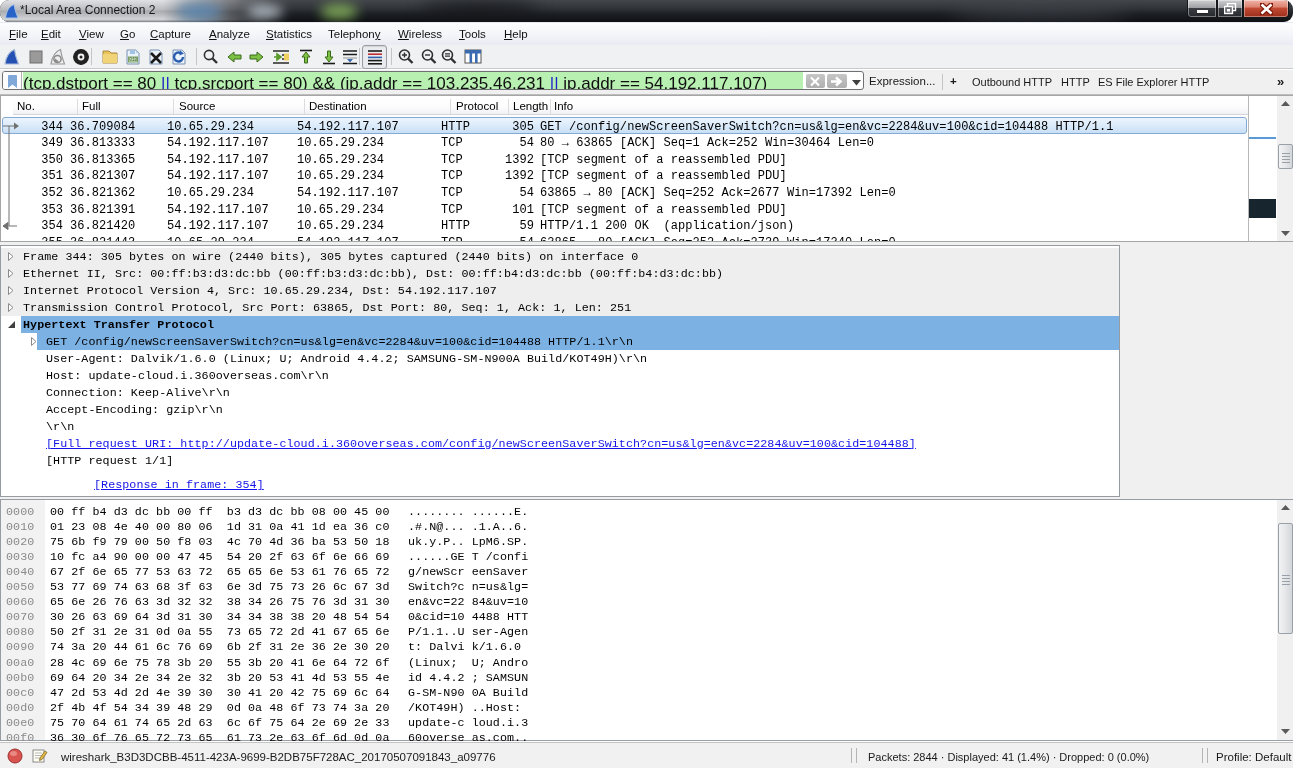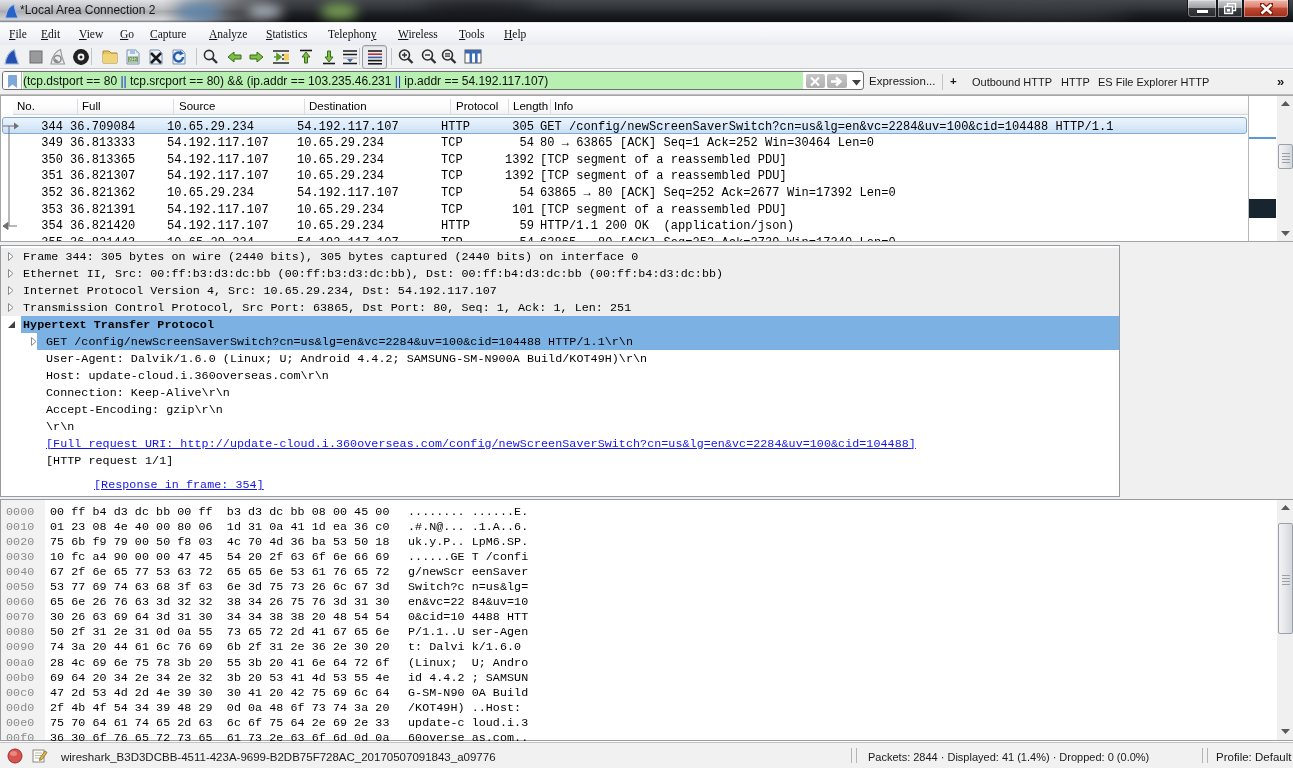--- a/index.html
+++ b/index.html
@@ -6,56 +6,56 @@
 html,body { width:1293px; height:768px; overflow:hidden; background:#fff;
   font-family:"Liberation Sans", sans-serif; }
 #win { position:absolute; left:0; top:0; width:1293px; height:768px; }
 .abs { position:absolute; }
 .mono { font-family:"Liberation Mono", monospace; }
 .mono, .mono * { letter-spacing:0.005em; }
 
 
 #titlebar { left:0; top:0; width:1293px; height:22px;
   background:linear-gradient(180deg,#43464b 0%,#2f3237 40%,#1d2025 62%,#0e1013 100%);
-  overflow:hidden; }
+  overflow:hidden;border-radius:9px; }
 #silver { position:absolute; left:0; top:0; width:280px; height:22px;
   background:linear-gradient(180deg,#e0e1e4 0%,#bcbec2 42%,#aaacb0 52%,#d2d4d7 88%,#808286 100%);
   -webkit-mask-image:linear-gradient(90deg,#000 0%,#000 58%,transparent 97%); }
 #titlebar .blob { position:absolute; filter:blur(6px); border-radius:50%; }
 #title-text { position:absolute; left:20px; top:3px; color:#16181a; font-size:12px; }
 .winbtn { position:absolute; top:0; height:18px; border:1px solid #14161a;
   border-top:none; box-shadow:inset 0 0 0 1px rgba(255,255,255,.38); }
 #btn-min { left:1187px; width:30px; border-radius:0 0 0 4px;
   background:linear-gradient(180deg,#cfd0d2 0%,#9fa1a4 45%,#3a3d42 50%,#26282c 100%); }
 #btn-max { left:1217px; width:26px;
   background:linear-gradient(180deg,#cfd0d2 0%,#9fa1a4 45%,#3a3d42 50%,#26282c 100%); }
 #btn-close { left:1243px; width:46px; border-radius:0 0 4px 0;
   background:linear-gradient(180deg,#f0b6aa 0%,#dd8472 40%,#c04a33 50%,#9c2d1a 100%); }
 
 
 #menubar { left:0; top:22px; width:1293px; height:23px;
   background:linear-gradient(180deg,#fdfdfe 0%,#f4f5f9 55%,#e9ebf3 100%);
-  border-top:1px solid #e4e9f2; font-size:11.5px; color:#111;font-family:Liberation Serif, serif; }
+  border-top:1px solid #e4e9f2; font-size:11.5px; color:#111; }
 .mi { position:absolute; top:5px; }
 .mi u { text-decoration:underline; }
 
 
 #toolbar { left:0; top:45px; width:1293px; height:24px;
   background:#f0f1f3; border-bottom:1px solid #c9cace; }
 .tsep { position:absolute; top:3px; width:1px; height:17px; background:#c4c5c9; }
 
 
 #filterbar { left:0; top:70px; width:1293px; height:25px; background:#f0f0f0;
   border-bottom:1px solid #bdbdbd; }
 #filter-field { position:absolute; left:2px; top:1px; width:862px; height:19px;
   border:1px solid #6f7074; border-radius:3px; background:#fff; overflow:hidden; }
 #filter-green { position:absolute; left:20px; top:0; width:780px; height:19px; background:#b7f0b0; }
 #bm-btn { position:absolute; left:0; top:0; width:19px; height:17px; background:#fcfcfc;
   border-right:1px solid #b0b0b0; }
-#filter-text { position:absolute; left:20px; top:2px; font-size:12px; color:#101010; }
+#filter-text { position:absolute; left:20px; top:2px; font-size:17px; color:#101010; }
 .fgraybtn { position:absolute; top:2px; height:14px; border-radius:2px;
   background:linear-gradient(180deg,#c6c6c6,#b0b0b0); }
 .flabel { position:absolute; top:5px; font-size:11.5px; color:#1a1a1a; }
 
 
 #plist { left:0; top:95px; width:1293px; height:147px; background:#fff;
   border:1px solid #a6a6a6; border-right:none; overflow:hidden; }
 #plist-header { position:absolute; left:12px; top:1px; width:1247px; height:18px;
   background:linear-gradient(180deg,#ffffff 0%,#fcfcfd 60%,#f0f1f4 100%);
   border-bottom:1px solid #d5d5d8; font-size:11.5px; color:#000; }

